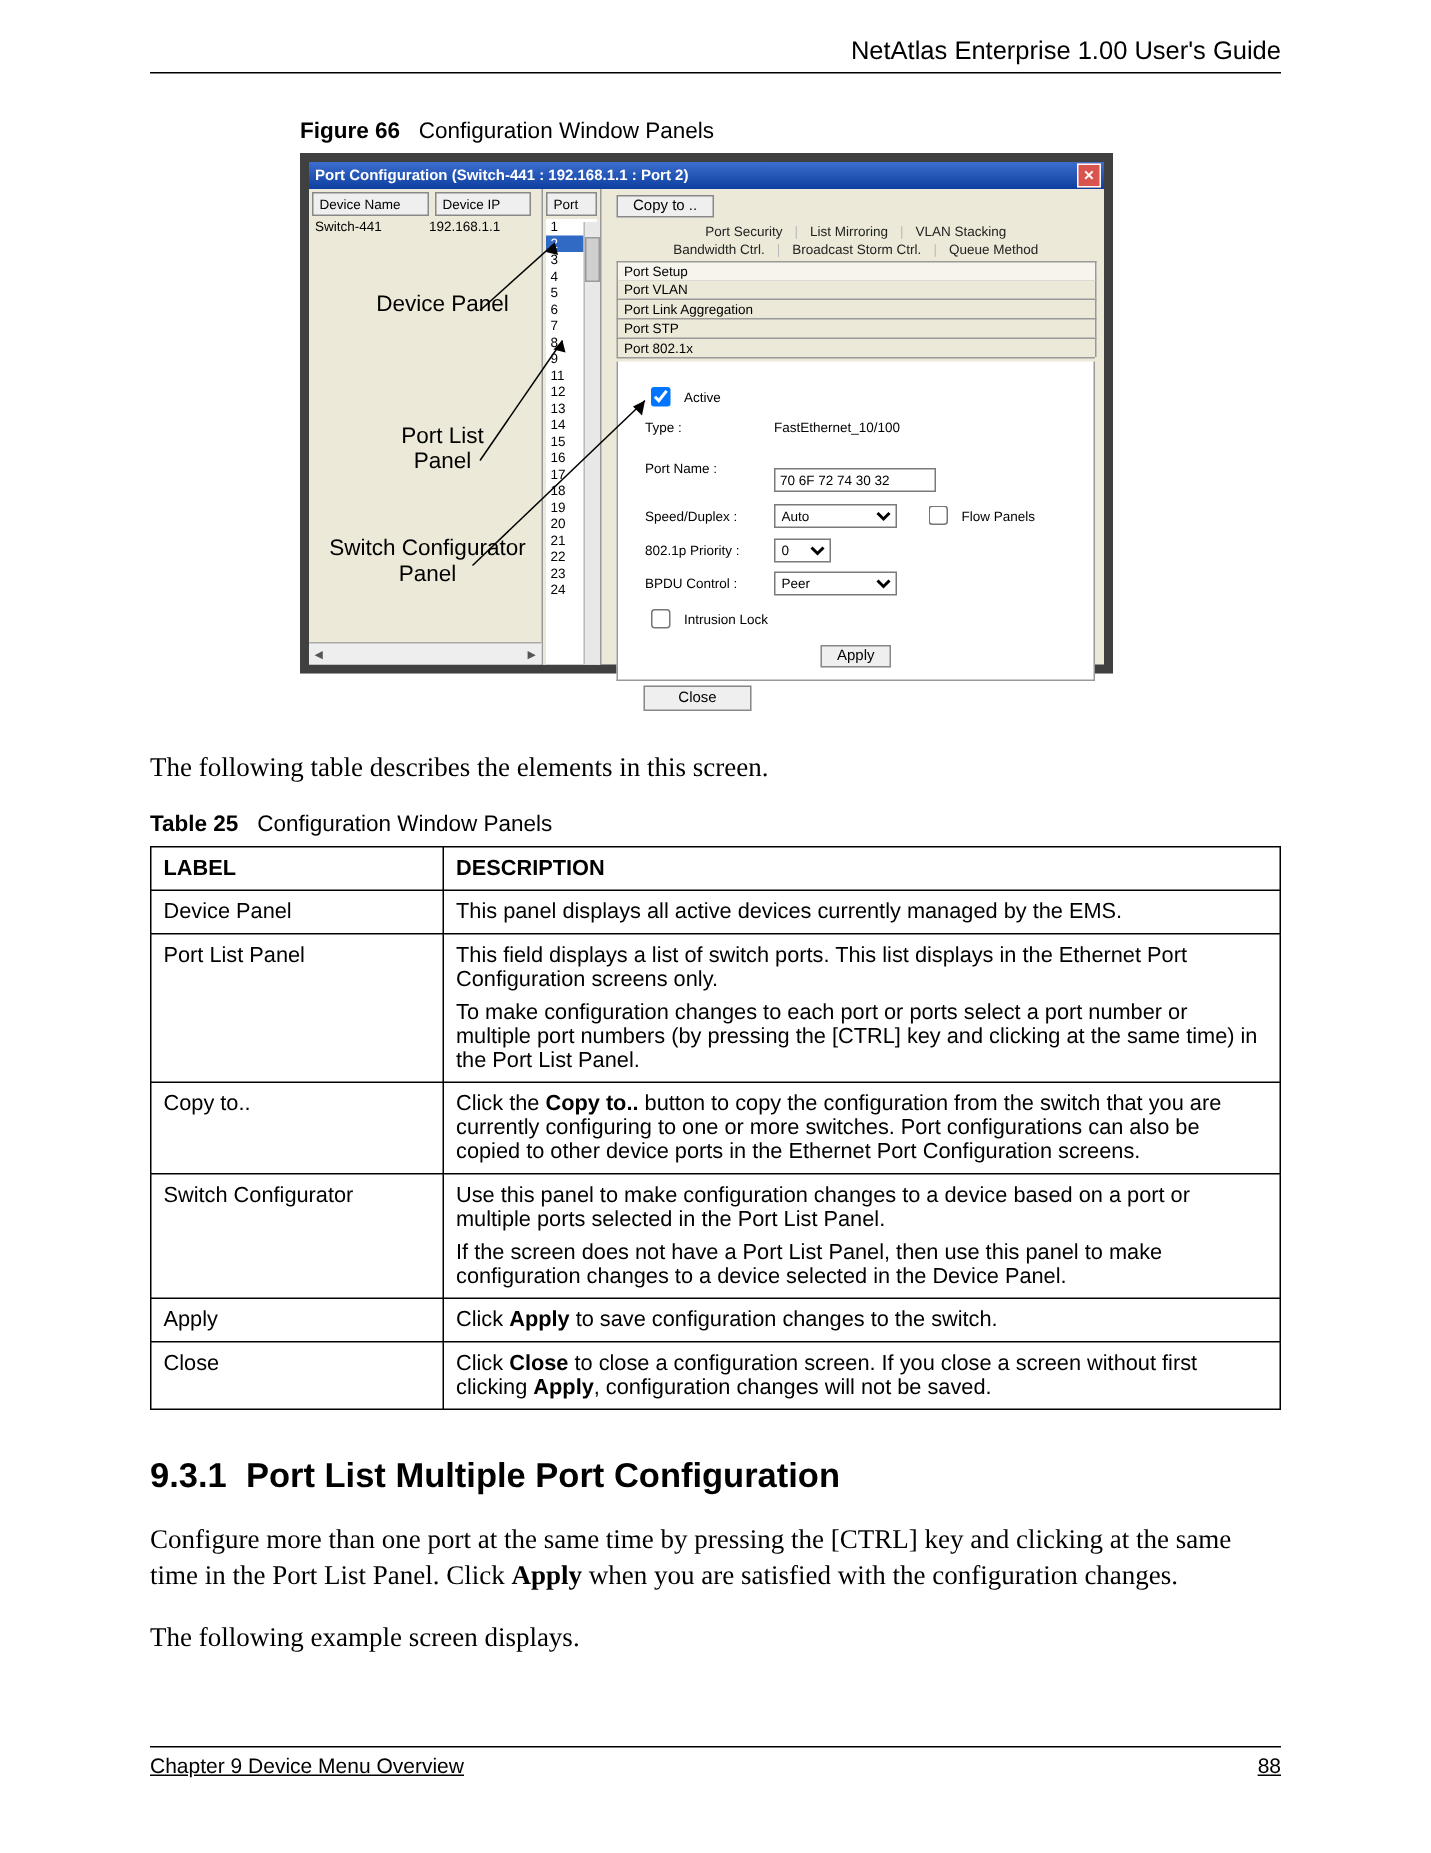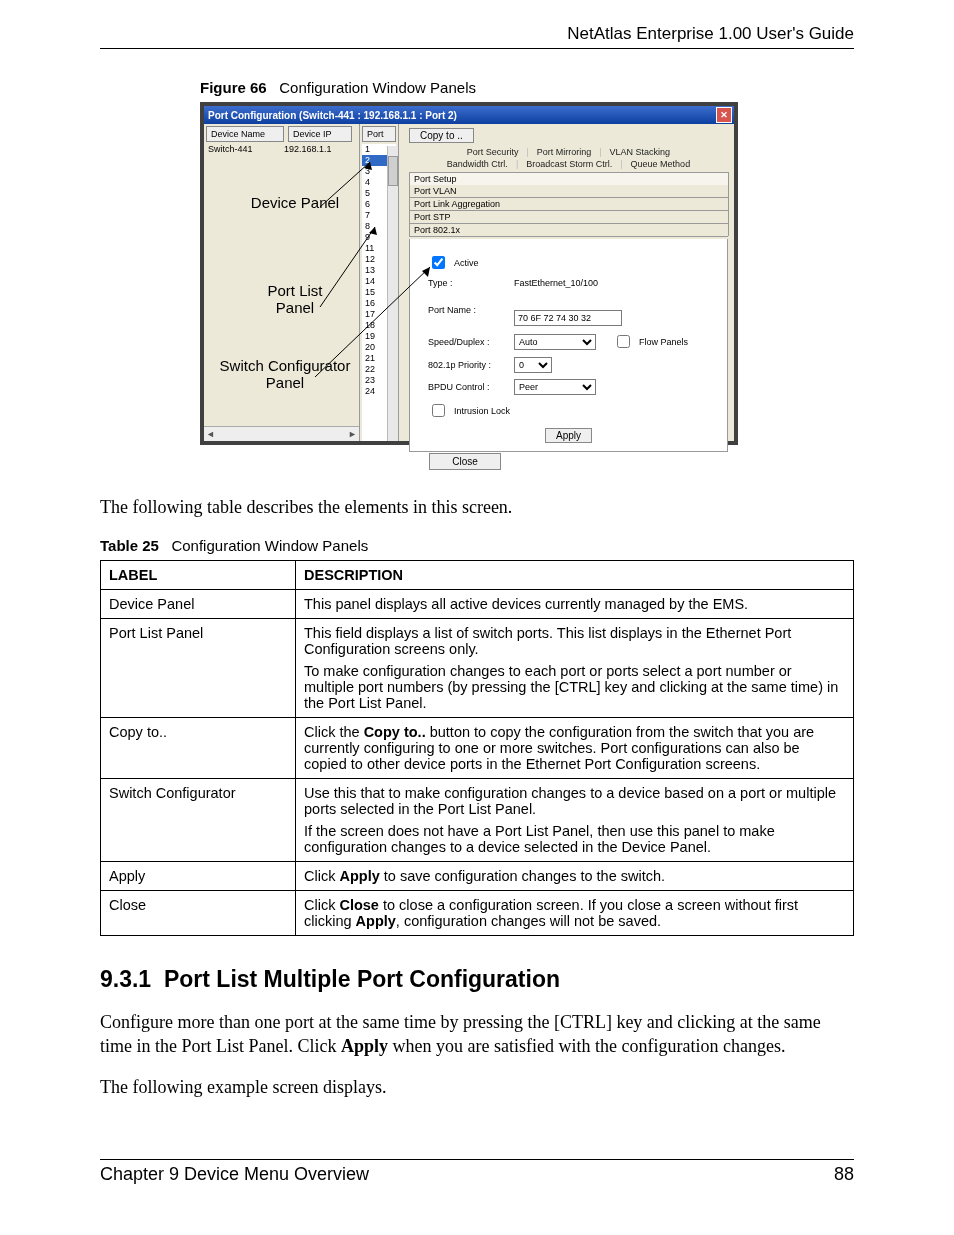--- a/index.html
+++ b/index.html
@@ -33,21 +33,21 @@
     font-size: 15px; margin: 6px 0 6px 0;
   }
   .figcap b, .tabcap b { font-weight: bold; }
   .figure-box {
     margin-left: 0; margin-bottom: 26px;
   }
 
   
   .dlg {
     width: 530px; height: 335px;
-    border: 4px solid #404040;
+    border: 6px solid #404040;
     background: #ece9d8;
     font-family: Tahoma, Arial, sans-serif;
     font-size: 10px;
     position: relative;
   }
   .titlebar {
     height: 18px;
     background: linear-gradient(#3d6ecf,#0c3f9f);
     color: #fff; font-weight: bold;
     display: flex; align-items: center; justify-content: space-between;
@@ -189,21 +189,22 @@
   table.desc p:last-child { margin-bottom: 0; }
 
   h2.sec {
     font-family: Arial, Helvetica, sans-serif;
     font-size: 23px; font-weight: bold;
     margin: 30px 0 18px 0;
   }
 
   .footer {
     position: absolute; left: 100px; right: 100px; bottom: 50px;
-    font-size: 18px;
+    font-size: 14px;
+    text-decoration: underline;
   }
   .footer-row {
     display: flex; justify-content: space-between;
     margin-top: 4px;
   }
 </style>
 </head>
 <body>
 
 <div class="page">
@@ -273,21 +274,21 @@
               <div class="port-thumb"></div>
             </div>
           </div>
 
           <div class="cfg-panel">
             <div><span class="btn">Copy to ..</span></div>
             <div style="height:4px;"></div>
             <div class="tab-row">
               <span>Port Security</span>
               <span style="color:#bbb;">|</span>
-              <span>Port Mirroring</span>
+              <span>List Mirroring</span>
               <span style="color:#bbb;">|</span>
               <span>VLAN Stacking</span>
             </div>
             <div class="tab-row">
               <span>Bandwidth Ctrl.</span>
               <span style="color:#bbb;">|</span>
               <span>Broadcast Storm Ctrl.</span>
               <span style="color:#bbb;">|</span>
               <span>Queue Method</span>
             </div>
@@ -387,21 +388,21 @@
         </tr>
         <tr>
           <td class="lab">Copy to..</td>
           <td>
             <p>Click the <b>Copy to..</b> button to copy the configuration from the switch that you are currently configuring to one or more switches. Port configurations can also be copied to other device ports in the Ethernet Port Configuration screens.</p>
           </td>
         </tr>
         <tr>
           <td class="lab">Switch Configurator</td>
           <td>
-            <p>Use this that to make configuration changes to a device based on a port or multiple ports selected in the Port List Panel.</p>
+            <p>Use this panel to make configuration changes to a device based on a port or multiple ports selected in the Port List Panel.</p>
             <p>If the screen does not have a Port List Panel, then use this panel to make configuration changes to a device selected in the Device Panel.</p>
           </td>
         </tr>
         <tr>
           <td class="lab">Apply</td>
           <td>
             <p>Click <b>Apply</b> to save configuration changes to the switch.</p>
           </td>
         </tr>
         <tr>

